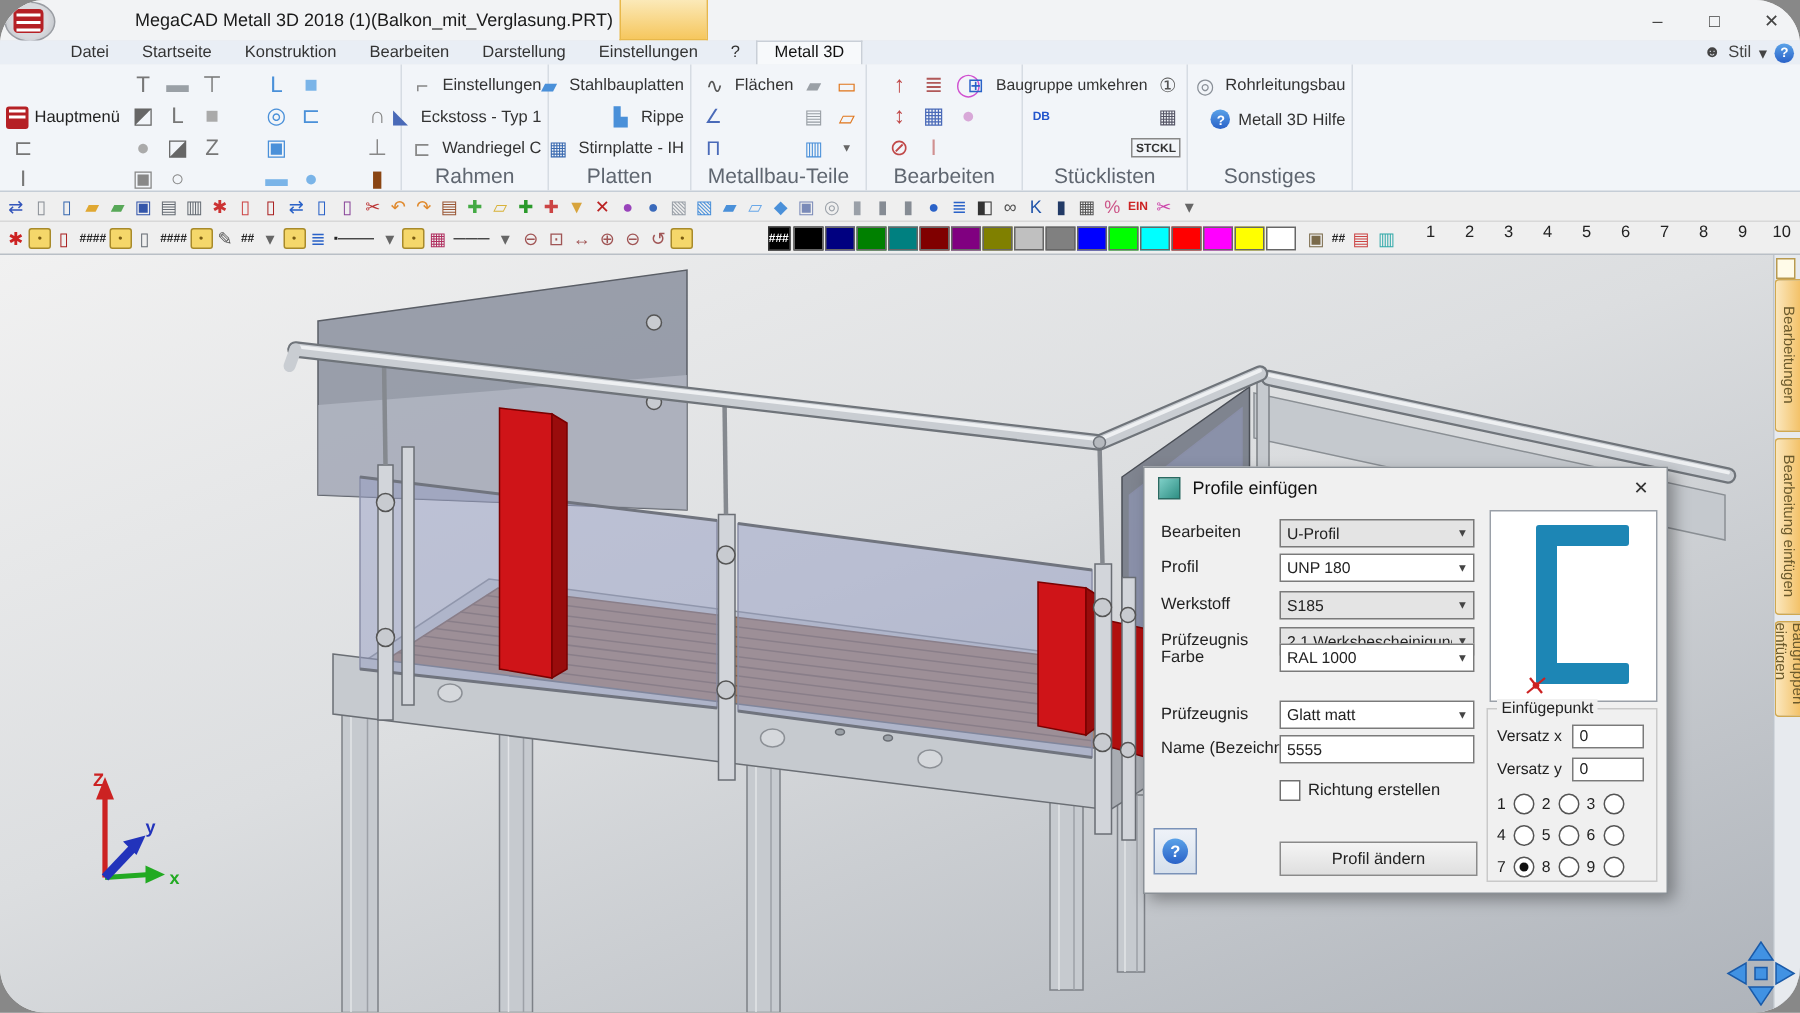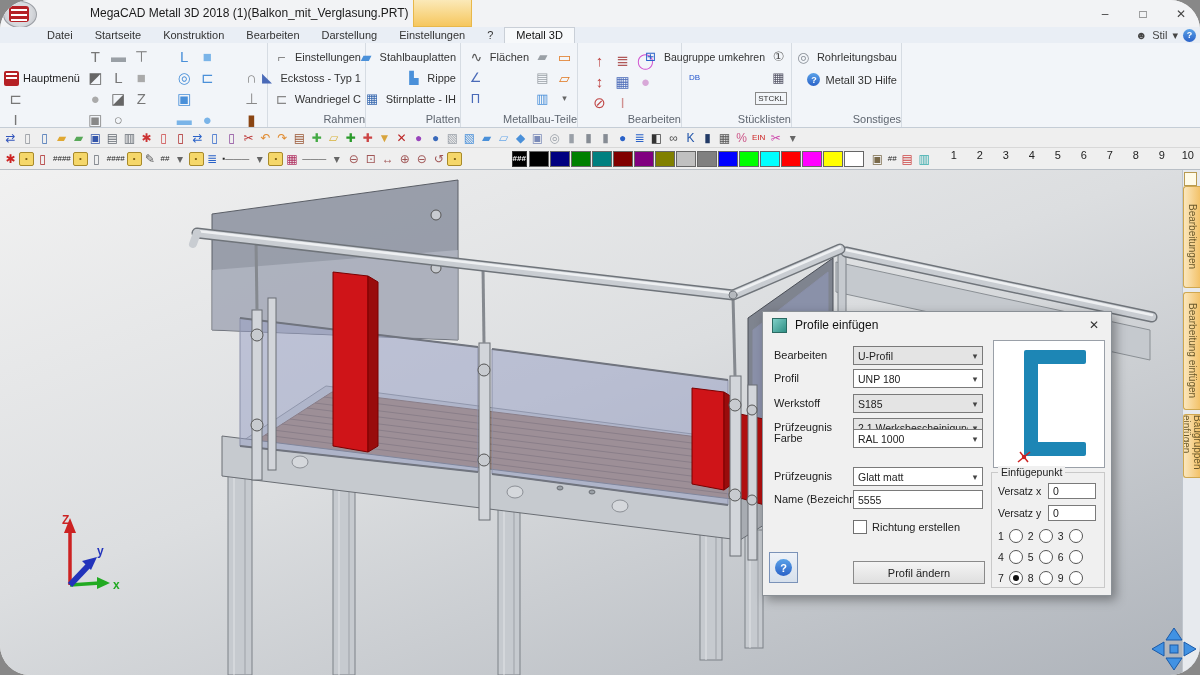--- a/index.html
+++ b/index.html
@@ -21,30 +21,30 @@
   #menubar{position:absolute;left:0;top:27px;width:1200px;height:16px;background:#e9eef5;display:flex;align-items:flex-end;}
   .mtab{padding:1px 11px 2px 11px;font-size:11px;color:#333;}
   .mtab.active{background:#f7f9fb;border:1px solid #c9cfd7;border-bottom:none;color:#111;}
   #menu-right{position:absolute;right:4px;top:0;height:16px;display:flex;align-items:center;gap:5px;color:#444;}
   .help-circle{display:inline-flex;width:13px;height:13px;border-radius:50%;background:linear-gradient(180deg,#5aa2e8,#2a62c8);color:#fff;font-size:9px;font-weight:bold;align-items:center;justify-content:center;}
 
   
   #ribbon{position:absolute;left:0;top:43px;width:1200px;height:84px;background:#f2f5f9;border-bottom:1px solid #c5cdd6;display:flex;}
   .rgroup{height:84px;border-right:1px solid #d6dce3;display:flex;flex-direction:column;box-sizing:border-box;}
   .rg-body{flex:1;display:flex;align-items:flex-end;padding:3px 4px 0 4px;gap:4px;}
-  .rg-label{text-align:right;font-size:11px;color:#5f6670;padding:0 0 2px 0;}
+  .rg-label{text-align:center;font-size:14px;color:#5f6670;padding:0 0 2px 0;}
   .cell{display:inline-flex;width:17px;height:17px;align-items:center;justify-content:center;font-size:12px;line-height:1;flex:0 0 auto;}
   .ric{width:23px;height:21px;font-size:15px;}
   .pgrid{display:flex;flex-wrap:wrap;}
   .pcolv{display:flex;flex-direction:column;}
   .ritem{display:flex;align-items:center;gap:5px;font-size:11px;height:21px;color:#333;white-space:nowrap;}
   .hm{display:flex;align-items:center;gap:4px;height:20px;}
   .hm-logo{width:15px;height:15px;background:#b52025;border-radius:2px;position:relative;}
   .hm-logo i{display:block;height:1.5px;background:#fff;margin:2.5px 2px 0 2px;}
-  .txt{font-size:8px;letter-spacing:0;font-weight:normal;width:auto;padding:0 2px;}
+  .txt{font-size:8px;letter-spacing:0;font-weight:bold;width:auto;padding:0 2px;}
 
   
   #tb1{position:absolute;left:0;top:128px;width:1200px;height:20px;background:#efefef;border-bottom:1px solid #d8d8d8;display:flex;align-items:center;padding-left:2px;box-sizing:border-box;}
   #tb2{position:absolute;left:0;top:148px;width:1200px;height:22px;background:#efefef;border-bottom:1px solid #b9bfc6;display:flex;align-items:center;padding-left:2px;box-sizing:border-box;}
   .lock{background:#f5d76a;border:1px solid #a88a2a;width:13px!important;height:12px!important;border-radius:2px;font-size:8px;}
   .swatch{width:18px;height:14px;border:1px solid #666;margin-right:1px;}
   .pal-hdr{width:46px;height:14px;background:#000;color:#fff;font-size:8px;font-weight:bold;display:inline-flex;align-items:center;justify-content:center;margin:0 2px 0 52px;border:1px solid #333;}
   .qnum{width:26px;text-align:center;font-size:11px;color:#222;display:inline-block;}
 
   

